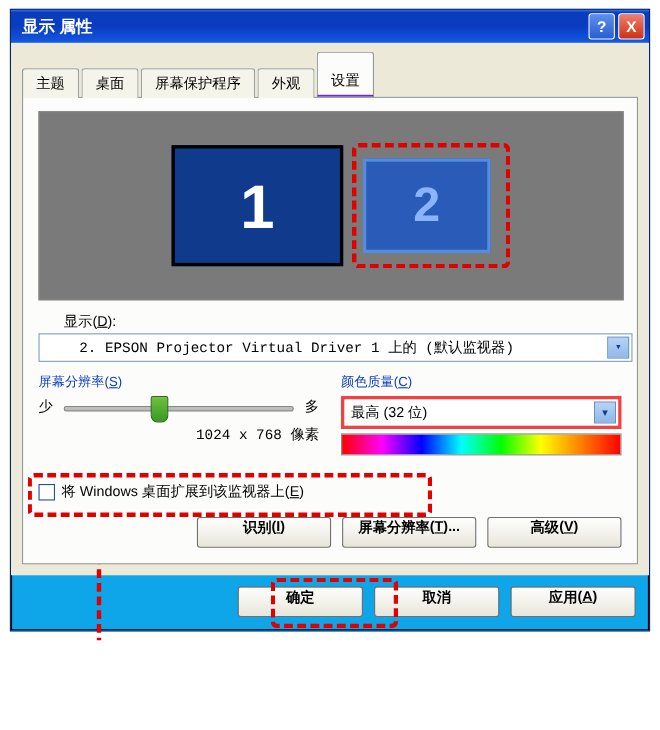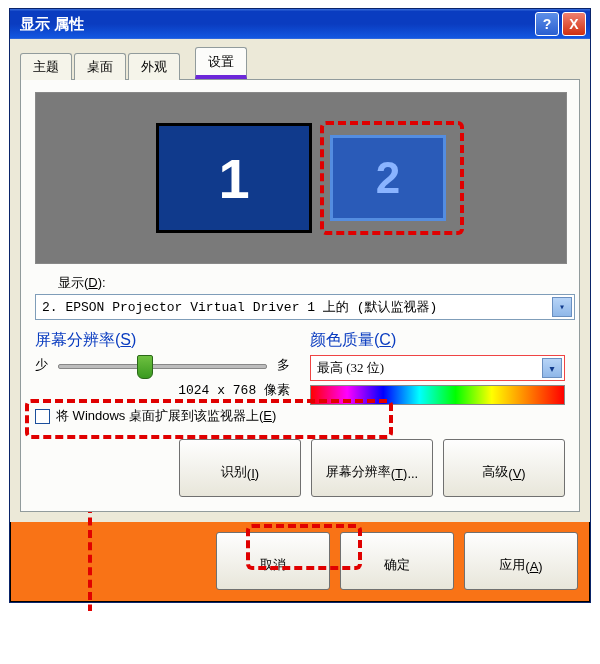--- a/index.html
+++ b/index.html
@@ -6,21 +6,21 @@
     margin: 0;
     padding: 8px;
     background: #fff;
     font-family: "Microsoft YaHei", "SimSun", Tahoma, sans-serif;
     font-size: 13px;
   }
   .window {
     width: 580px;
     margin: 0 auto;
     border: 1px solid #0a246a;
-    background: #f97316;
+    background: #0ea5e9;
     box-shadow: 0 0 0 1px #000 inset;
   }
   .titlebar {
     height: 30px;
     background: linear-gradient(to bottom, #3a6fdc 0%, #0a3cc0 8%, #0a3cc0 50%, #1256e0 95%, #3a6fdc 100%);
     display: flex;
     align-items: center;
     padding: 0 4px 0 10px;
     color: #fff;
     font-weight: bold;
@@ -57,24 +57,23 @@
     margin-right: 2px;
     border-radius: 3px 3px 0 0;
     font-size: 13px;
     position: relative;
     top: 1px;
   }
   .tab.active {
     background: #fcfcfa;
     font-weight: normal;
     top: 0;
-    padding-top:5px;
+    padding-top:16px;
     z-index: 3;
-    border-bottom: 4px solid #6d28d9;
-    margin-left: 13px;
+    border-bottom: 2px solid #6d28d9;
   }
   .tabpanel {
     border: 1px solid #919b9c;
     background: #fcfcfa;
     padding: 12px 14px 14px 14px;
     position: relative;
     z-index: 1;
     margin-top: 0px;
   }
   .instruction {
@@ -127,52 +126,52 @@
     width: 100%;
     height: 24px;
     border: 1px solid #7f9db9;
     background: #fff;
     display:flex; align-items:center;
     padding: 0 2px 0 6px;
     font-family: "Courier New", monospace;
     font-size: 13px;
     margin-top: 2px;
   }
-  .select .txt { flex:1; white-space: nowrap; overflow:hidden; }
+  .select .txt { flex:1; white-space: nowrap; overflow:hidden;margin-left:30px; }
   .select .dd {
     width:18px; height:18px;
     background: linear-gradient(#b7d4f7,#8fb7e8);
     border:1px solid #6a8fc0;
     display:flex;align-items:center;justify-content:center;
     font-size:10px; color:#103a8c;
   }
   .two-col {
     display:flex; gap:20px; margin-top:10px;
   }
   .col { flex:1; }
-  .group-title { color:#0a3cc0; font-size:16px; margin-bottom:4px;}
+  .group-title { color:#0a3cc0; font-size:12px; margin-bottom:4px;}
   .slider-row { display:flex; align-items:center; gap:6px; font-size:13px;}
   .slider {
     flex:1; height:20px; position:relative; margin:0 4px;
   }
   .slider-track {
     position:absolute; left:0; right:0; top:9px; height:3px;
     background:#bdbdbd; border:1px solid #888; border-radius:2px;
   }
   .slider-thumb {
     position:absolute; left:38%; top:0;
     width:14px; height:22px;
     background: linear-gradient(#6ec040,#3a9a20);
     border:1px solid #2a6818;
     border-radius: 2px 2px 6px 6px;
   }
   .res-text { text-align:right; font-family:"Courier New",monospace; margin-top:6px;}
   .color-select {
-    height:24px; border:1px solid #ef4444; background:#fff;
-    display:flex; align-items:center; padding:0 2px 0 6px; font-size:13px;font-family:Liberation Serif, serif;
+    height:24px; border:3px solid #ef4444; background:#fff;
+    display:flex; align-items:center; padding:0 2px 0 6px; font-size:13px;
   }
   .color-select .txt{flex:1;}
   .color-select .dd{
     width:18px;height:18px;
     background:linear-gradient(#b7d4f7,#8fb7e8);
     border:1px solid #6a8fc0;
     display:flex;align-items:center;justify-content:center;
     font-size:10px;color:#103a8c;
   }
   .spectrum {
@@ -181,44 +180,45 @@
       #ff0000,#ff00ff,#0000ff,#00ffff,#00ff00,#ffff00,#ff8000,#ff0000);
   }
   .disabled-check {
     color:#a0a0a0; font-size:13px; margin-top:10px;
     display:flex; align-items:center; gap:6px;
   }
   .disabled-check .box{
     width:13px;height:13px;border:1px solid #c0c0c0;background:#f0f0f0;
   }
   .check-row{
-    display:flex; align-items:center; gap:6px; font-size:13px; margin-top:2px;
+    display:flex; align-items:center; gap:6px; font-size:13px; margin-top:24px;
     position:relative;
   }
   .check-row .box{
     width:13px;height:13px;border:1px solid #1c4f9c;background:#fff;
   }
   .redbox-check{
     position:absolute;
     left:-10px; top:-8px;
     width:360px; height:32px;
     border:4px dashed #e00000; border-radius:6px;
     pointer-events:none;
   }
   .btn-row {
     display:flex; justify-content:flex-end; gap:10px; margin-top:14px;
   }
   .btn {
     min-width:100px; height:26px;
     border:1px solid #707070;
     background:linear-gradient(#fefefe,#e8e6da);
     border-radius:3px;
-    display:flex;align-items:flex-end;justify-content:center;
+    display:flex;align-items:flex-start;justify-content:center;
     font-size:13px;
-    padding:15px 10px;
+    padding:0 10px;
+    font-weight:bold;
   }
   .dlg-btn-row{
     display:flex; justify-content:flex-end; gap:10px;
     padding:10px 12px 12px 12px;
     position:relative;
   }
   .redbox-ok{
     position:absolute;
     left:236px; top:2px;
     width:108px; height:38px;
@@ -263,20 +263,21 @@
     <div class="tb-btn tb-close">
       <span>X</span>
     </div>
   </div>
 
   <div class="client">
 
     <div class="tabstrip">
       <div class="tab"><span>主题</span></div>
       <div class="tab"><span>桌面</span></div>
+      <div class="tab"><span>屏幕保护程序</span></div>
       <div class="tab"><span>外观</span></div>
       <div class="tab active"><span>设置</span></div>
     </div>
 
     <div class="tabpanel">
 
 
       <div class="monitor-preview">
         <div class="mon">
             <span>1</span>
@@ -347,24 +348,24 @@
           <span>高级</span>(<span class="hotkey">V</span>)
         </div>
       </div>
 
     </div>
 
   </div>
 
   <div class="dlg-btn-row">
     <div class="btn" style="min-width:92px">
+      <span>确定</span>
+    </div>
+    <div class="btn" style="min-width:92px">
       <span>取消</span>
-    </div>
-    <div class="btn" style="min-width:92px">
-      <span>确定</span>
     </div>
     <div class="btn" style="min-width:92px">
       <span>应用</span>(<span class="hotkey">A</span>)
     </div>
     <div class="redbox-ok"></div>
   </div>
 
   <div class="overlay">
 
     <div class="red-vline" style="left:408px; top:254px; height:210px;"></div>

